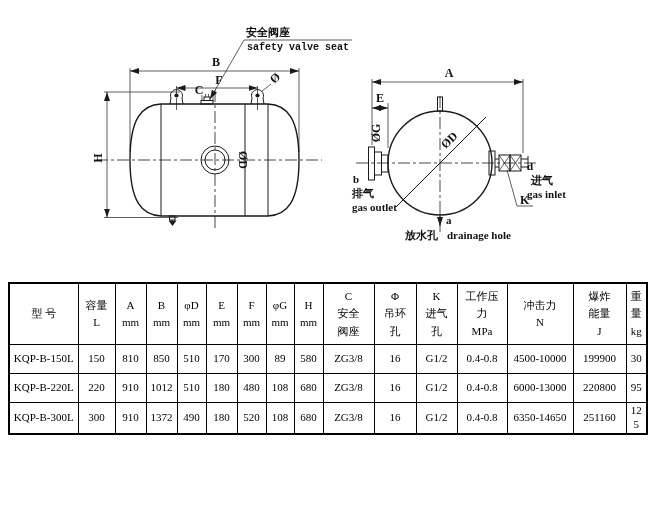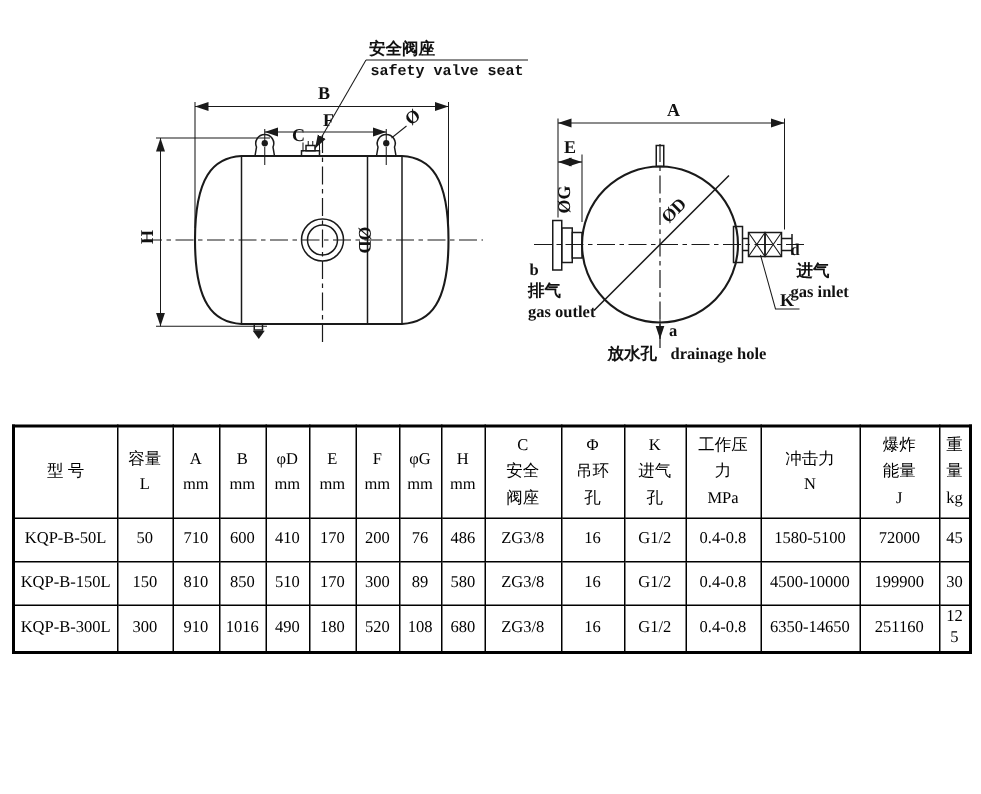--- a/index.html
+++ b/index.html
@@ -276,60 +276,60 @@
           </th>
           <th>
             <div>重</div>
             <div>量</div>
             <div>kg</div>
           </th>
         </tr>
       </thead>
       <tbody>
         <tr>
-          <td>KQP-B-50L</td>
-          <td>50</td>
-          <td>710</td>
-          <td>600</td>
-          <td>410</td>
-          <td>170</td>
-          <td>200</td>
-          <td>76</td>
-          <td>486</td>
-          <td>ZG3/8</td>
-          <td>16</td>
-          <td>G1/2</td>
-          <td>0.4-0.8</td>
-          <td>1580-5100</td>
-          <td>72000</td>
-          <td>45</td>
-        </tr>
-        <tr>
           <td>KQP-B-150L</td>
           <td>150</td>
           <td>810</td>
           <td>850</td>
           <td>510</td>
           <td>170</td>
           <td>300</td>
           <td>89</td>
           <td>580</td>
           <td>ZG3/8</td>
           <td>16</td>
           <td>G1/2</td>
           <td>0.4-0.8</td>
           <td>4500-10000</td>
           <td>199900</td>
           <td>30</td>
         </tr>
         <tr>
+          <td>KQP-B-220L</td>
+          <td>220</td>
+          <td>910</td>
+          <td>1012</td>
+          <td>510</td>
+          <td>180</td>
+          <td>480</td>
+          <td>108</td>
+          <td>680</td>
+          <td>ZG3/8</td>
+          <td>16</td>
+          <td>G1/2</td>
+          <td>0.4-0.8</td>
+          <td>6000-13000</td>
+          <td>220800</td>
+          <td>95</td>
+        </tr>
+        <tr>
           <td>KQP-B-300L</td>
           <td>300</td>
           <td>910</td>
-          <td>1016</td>
+          <td>1372</td>
           <td>490</td>
           <td>180</td>
           <td>520</td>
           <td>108</td>
           <td>680</td>
           <td>ZG3/8</td>
           <td>16</td>
           <td>G1/2</td>
           <td>0.4-0.8</td>
           <td>6350-14650</td>

